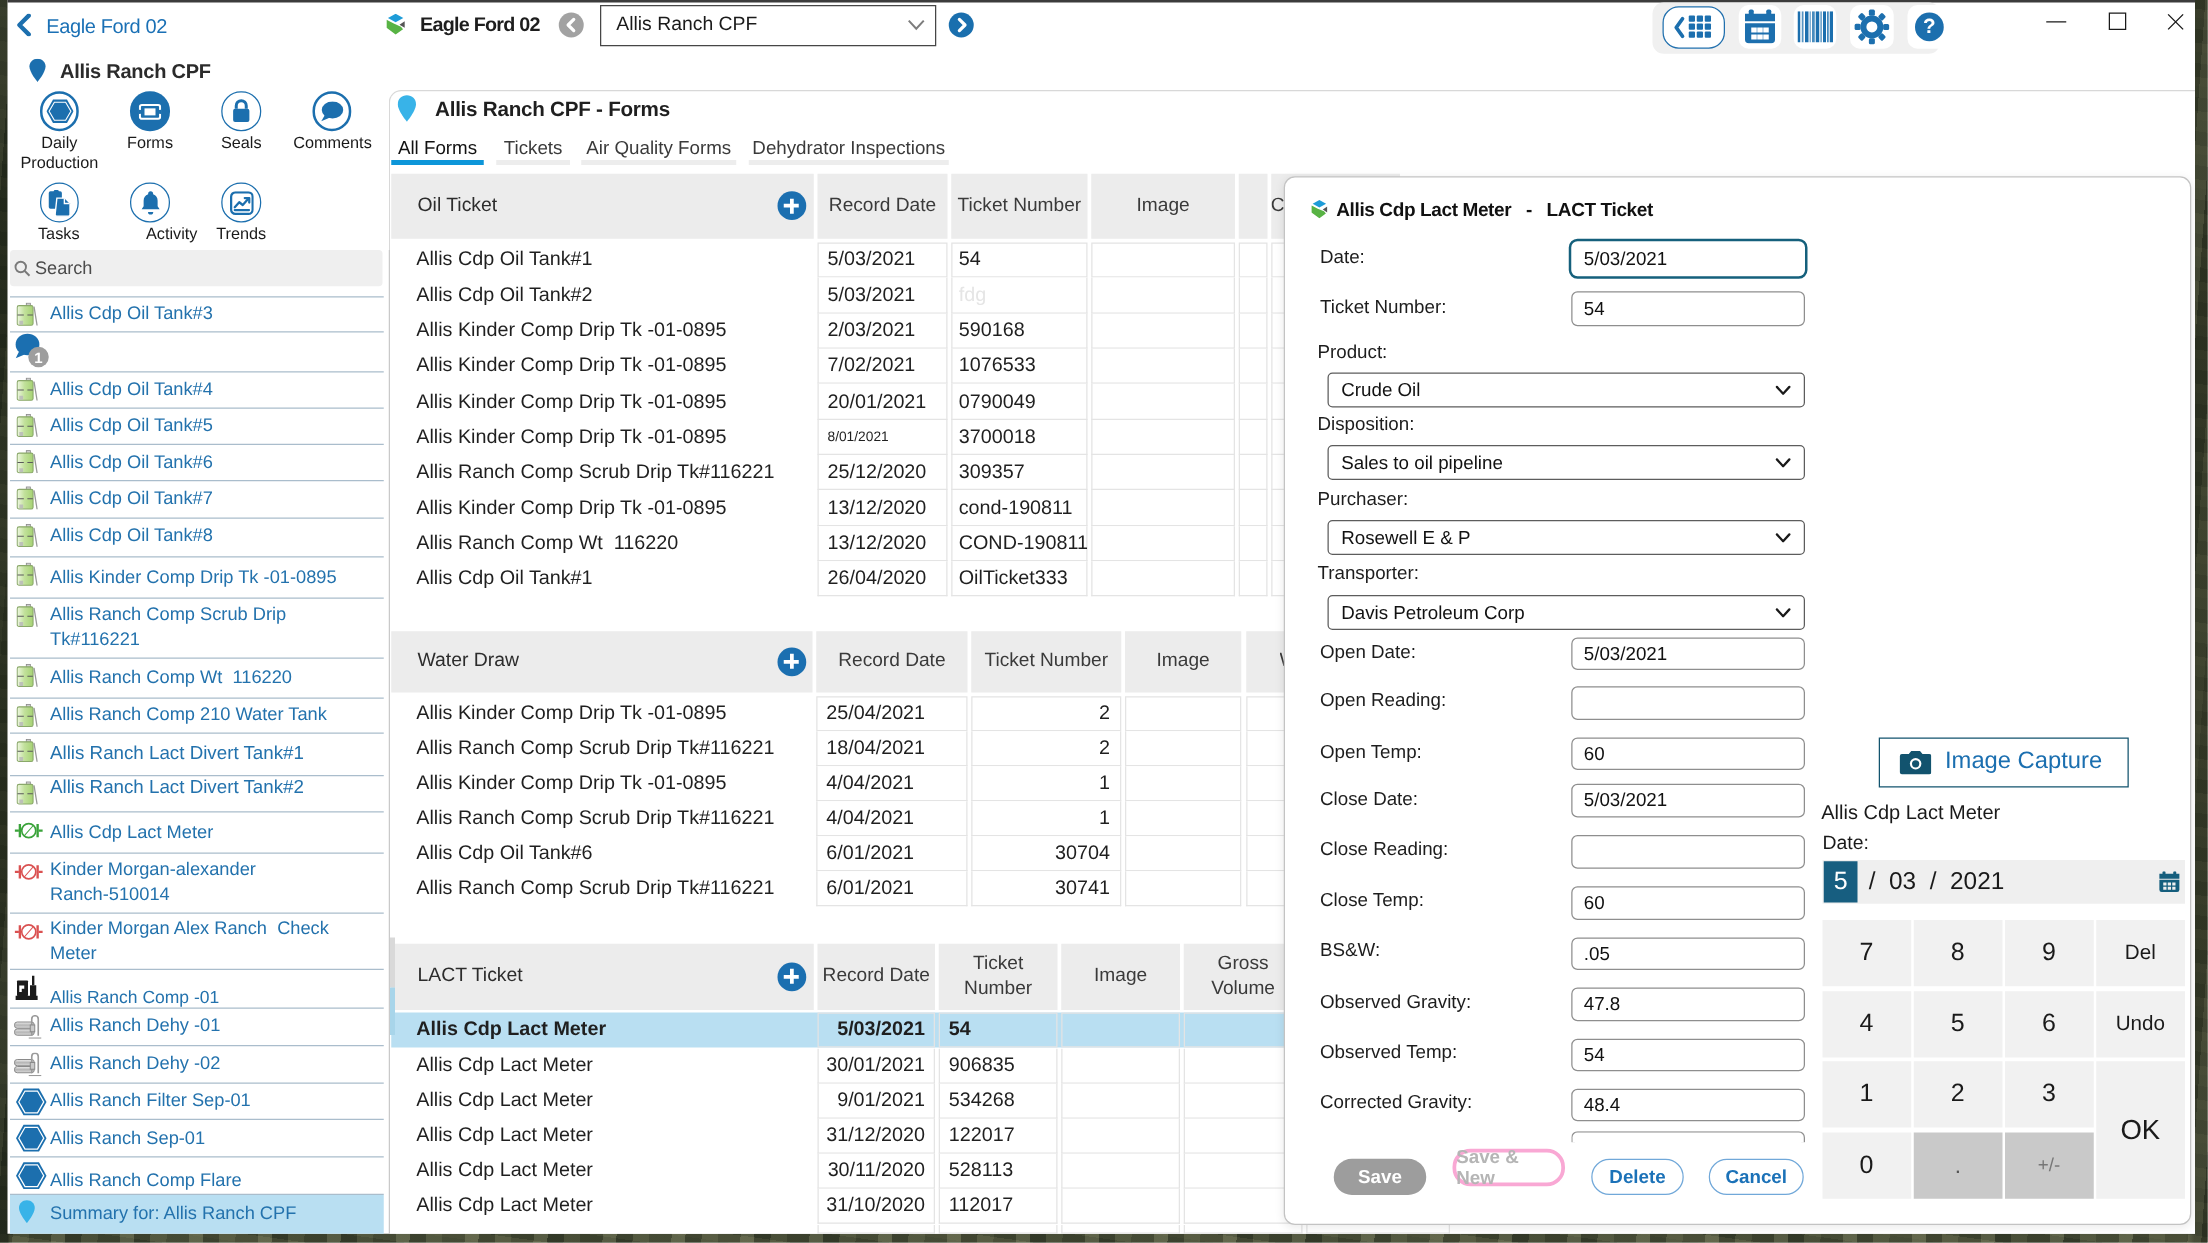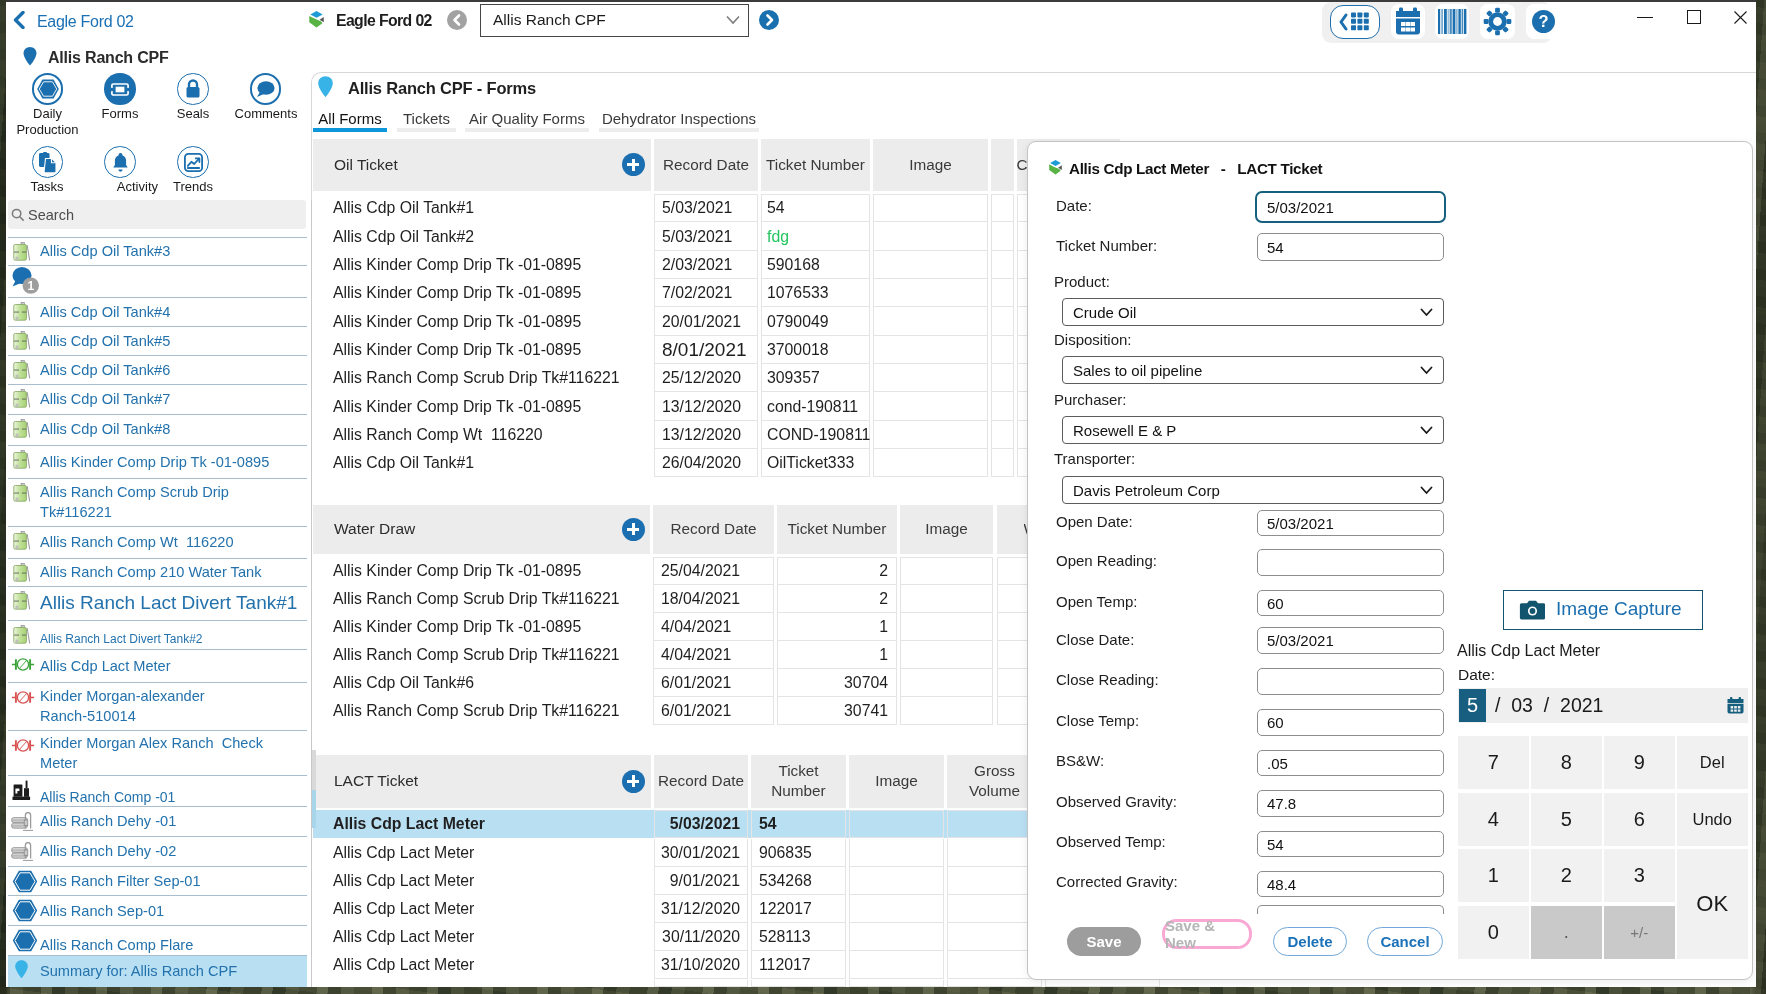--- a/index.html
+++ b/index.html
@@ -132,21 +132,21 @@
 <div class="a" style="left:662px;top:194.0px;height:28.35px;display:flex;align-items:center;font-size:15.8px;font-weight:normal;color:#1f1f1f">5/03/2021</div>
 <div class="a" style="left:761px;top:194.0px;width:109px;height:28.35px;background:#fff;border:1px solid #e4e4e4;border-top:1px solid #e4e4e4"></div>
 <div class="a" style="left:767px;top:194.0px;height:28.35px;display:flex;align-items:center;font-size:15.8px;font-weight:normal;color:#1f1f1f">54</div>
 <div class="a" style="left:873px;top:194.0px;width:115px;height:28.35px;background:#fff;border:1px solid #e4e4e4;border-top:1px solid #e4e4e4"></div>
 <div class="a" style="left:991px;top:194.0px;width:23px;height:28.35px;background:#fff;border:1px solid #e4e4e4;border-top:1px solid #e4e4e4"></div>
 <div class="a" style="left:1017px;top:194.0px;width:103px;height:28.35px;background:#fff;border:1px solid #e4e4e4;border-top:1px solid #e4e4e4"></div>
 <div class="a ell" style="left:333px;top:222.35px;width:310px;height:28.35px;display:flex;align-items:center;font-size:15.8px;font-weight:normal;color:#1f1f1f">Allis Cdp Oil Tank#2</div>
 <div class="a" style="left:654px;top:222.35px;width:104px;height:28.35px;background:#fff;border:1px solid #e4e4e4;border-top:none"></div>
 <div class="a" style="left:662px;top:222.35px;height:28.35px;display:flex;align-items:center;font-size:15.8px;font-weight:normal;color:#1f1f1f">5/03/2021</div>
 <div class="a" style="left:761px;top:222.35px;width:109px;height:28.35px;background:#fff;border:1px solid #e4e4e4;border-top:none"></div>
-<div class="a" style="left:767px;top:222.35px;height:28.35px;display:flex;align-items:center;font-size:15.8px;font-weight:normal;color:#22c55e">fdg</div>
+<div class="a" style="left:767px;top:222.35px;height:28.35px;display:flex;align-items:center;font-size:15.8px;font-weight:normal;color:#e5e5e5">fdg</div>
 <div class="a" style="left:873px;top:222.35px;width:115px;height:28.35px;background:#fff;border:1px solid #e4e4e4;border-top:none"></div>
 <div class="a" style="left:991px;top:222.35px;width:23px;height:28.35px;background:#fff;border:1px solid #e4e4e4;border-top:none"></div>
 <div class="a" style="left:1017px;top:222.35px;width:103px;height:28.35px;background:#fff;border:1px solid #e4e4e4;border-top:none"></div>
 <div class="a ell" style="left:333px;top:250.7px;width:310px;height:28.35px;display:flex;align-items:center;font-size:15.8px;font-weight:normal;color:#1f1f1f">Allis Kinder Comp Drip Tk -01-0895</div>
 <div class="a" style="left:654px;top:250.7px;width:104px;height:28.35px;background:#fff;border:1px solid #e4e4e4;border-top:none"></div>
 <div class="a" style="left:662px;top:250.7px;height:28.35px;display:flex;align-items:center;font-size:15.8px;font-weight:normal;color:#1f1f1f">2/03/2021</div>
 <div class="a" style="left:761px;top:250.7px;width:109px;height:28.35px;background:#fff;border:1px solid #e4e4e4;border-top:none"></div>
 <div class="a" style="left:767px;top:250.7px;height:28.35px;display:flex;align-items:center;font-size:15.8px;font-weight:normal;color:#1f1f1f">590168</div>
 <div class="a" style="left:873px;top:250.7px;width:115px;height:28.35px;background:#fff;border:1px solid #e4e4e4;border-top:none"></div>
 <div class="a" style="left:991px;top:250.7px;width:23px;height:28.35px;background:#fff;border:1px solid #e4e4e4;border-top:none"></div>
@@ -162,21 +162,21 @@
 <div class="a ell" style="left:333px;top:307.4px;width:310px;height:28.35px;display:flex;align-items:center;font-size:15.8px;font-weight:normal;color:#1f1f1f">Allis Kinder Comp Drip Tk -01-0895</div>
 <div class="a" style="left:654px;top:307.4px;width:104px;height:28.35px;background:#fff;border:1px solid #e4e4e4;border-top:none"></div>
 <div class="a" style="left:662px;top:307.4px;height:28.35px;display:flex;align-items:center;font-size:15.8px;font-weight:normal;color:#1f1f1f">20/01/2021</div>
 <div class="a" style="left:761px;top:307.4px;width:109px;height:28.35px;background:#fff;border:1px solid #e4e4e4;border-top:none"></div>
 <div class="a" style="left:767px;top:307.4px;height:28.35px;display:flex;align-items:center;font-size:15.8px;font-weight:normal;color:#1f1f1f">0790049</div>
 <div class="a" style="left:873px;top:307.4px;width:115px;height:28.35px;background:#fff;border:1px solid #e4e4e4;border-top:none"></div>
 <div class="a" style="left:991px;top:307.4px;width:23px;height:28.35px;background:#fff;border:1px solid #e4e4e4;border-top:none"></div>
 <div class="a" style="left:1017px;top:307.4px;width:103px;height:28.35px;background:#fff;border:1px solid #e4e4e4;border-top:none"></div>
 <div class="a ell" style="left:333px;top:335.75px;width:310px;height:28.35px;display:flex;align-items:center;font-size:15.8px;font-weight:normal;color:#1f1f1f">Allis Kinder Comp Drip Tk -01-0895</div>
 <div class="a" style="left:654px;top:335.75px;width:104px;height:28.35px;background:#fff;border:1px solid #e4e4e4;border-top:none"></div>
-<div class="a" style="left:662px;top:335.75px;height:28.35px;display:flex;align-items:center;font-size:19px;font-weight:normal;color:#1f1f1f">8/01/2021</div>
+<div class="a" style="left:662px;top:335.75px;height:28.35px;display:flex;align-items:center;font-size:11px;font-weight:normal;color:#1f1f1f">8/01/2021</div>
 <div class="a" style="left:761px;top:335.75px;width:109px;height:28.35px;background:#fff;border:1px solid #e4e4e4;border-top:none"></div>
 <div class="a" style="left:767px;top:335.75px;height:28.35px;display:flex;align-items:center;font-size:15.8px;font-weight:normal;color:#1f1f1f">3700018</div>
 <div class="a" style="left:873px;top:335.75px;width:115px;height:28.35px;background:#fff;border:1px solid #e4e4e4;border-top:none"></div>
 <div class="a" style="left:991px;top:335.75px;width:23px;height:28.35px;background:#fff;border:1px solid #e4e4e4;border-top:none"></div>
 <div class="a" style="left:1017px;top:335.75px;width:103px;height:28.35px;background:#fff;border:1px solid #e4e4e4;border-top:none"></div>
 <div class="a ell" style="left:333px;top:364.1px;width:310px;height:28.35px;display:flex;align-items:center;font-size:15.8px;font-weight:normal;color:#1f1f1f">Allis Ranch Comp Scrub Drip Tk#116221</div>
 <div class="a" style="left:654px;top:364.1px;width:104px;height:28.35px;background:#fff;border:1px solid #e4e4e4;border-top:none"></div>
 <div class="a" style="left:662px;top:364.1px;height:28.35px;display:flex;align-items:center;font-size:15.8px;font-weight:normal;color:#1f1f1f">25/12/2020</div>
 <div class="a" style="left:761px;top:364.1px;width:109px;height:28.35px;background:#fff;border:1px solid #e4e4e4;border-top:none"></div>
 <div class="a" style="left:767px;top:364.1px;height:28.35px;display:flex;align-items:center;font-size:15.8px;font-weight:normal;color:#1f1f1f">309357</div>
@@ -595,39 +595,39 @@
         <stop offset="0.45" stop-color="#c2e19c"></stop>
         <stop offset="1" stop-color="#a6d273"></stop>
       </linearGradient>
     </defs>
 <rect x="8.5" y="0.5" width="3.4" height="3" fill="#cfcfcf" stroke="#8a8a8a" stroke-width="0.7"></rect>
 <rect x="0.8" y="2.6" width="13.4" height="16.6" rx="1.6" fill="url(#tg11)" stroke="#8aa86a" stroke-width="0.9"></rect>
 <path d="M1 10.6 h5.4 M9.4 10.6 h4.6" stroke="#5a5a5a" stroke-width="0.9"></path>
 <path d="M15 3.4 L17.6 19.4" stroke="#9a9a9a" stroke-width="1.1"></path>
 <rect x="2.6" y="15.4" width="3.2" height="3.4" fill="#b9b9b9" opacity="0.85"></rect>
   </svg>
-<div class="a" style="left:40px;top:586.6px;width:265px;height:33.8px;display:flex;align-items:center;font-size:19px;color:#2372ad;line-height:20.2px">
+<div class="a" style="left:40px;top:586.6px;width:265px;height:33.8px;display:flex;align-items:center;font-size:15px;color:#2372ad;line-height:20.2px">
     <div>Allis Ranch Lact Divert Tank#1</div>
   </div>
 <div class="a" style="left:8px;top:619.9px;width:299px;height:1px;background:#aabdcc"></div>
 <svg class="a" style="left:13px;top:625px" width="18" height="19" viewBox="0 0 19 20">
 <defs>
       <linearGradient id="tg12" x1="0" y1="0" x2="1" y2="0">
         <stop offset="0" stop-color="#eef7e0"></stop>
         <stop offset="0.45" stop-color="#c2e19c"></stop>
         <stop offset="1" stop-color="#a6d273"></stop>
       </linearGradient>
     </defs>
 <rect x="8.5" y="0.5" width="3.4" height="3" fill="#cfcfcf" stroke="#8a8a8a" stroke-width="0.7"></rect>
 <rect x="0.8" y="2.6" width="13.4" height="16.6" rx="1.6" fill="url(#tg12)" stroke="#8aa86a" stroke-width="0.9"></rect>
 <path d="M1 10.6 h5.4 M9.4 10.6 h4.6" stroke="#5a5a5a" stroke-width="0.9"></path>
 <path d="M15 3.4 L17.6 19.4" stroke="#9a9a9a" stroke-width="1.1"></path>
 <rect x="2.6" y="15.4" width="3.2" height="3.4" fill="#b9b9b9" opacity="0.85"></rect>
   </svg>
-<div class="a" style="left:40px;top:620.4px;width:265px;height:28.9px;display:flex;align-items:flex-end;font-size:12px;color:#2372ad;line-height:20.2px">
+<div class="a" style="left:40px;top:620.4px;width:265px;height:28.9px;display:flex;align-items:flex-start;font-size:15px;color:#2372ad;line-height:20.2px">
     <div>Allis Ranch Lact Divert Tank#2</div>
   </div>
 <div class="a" style="left:8px;top:648.8px;width:299px;height:1px;background:#aabdcc"></div>
 <svg class="a" style="left:11px;top:656.8px" width="24" height="15" viewBox="0 0 24 15">
 <g stroke="#3aa33a" fill="none">
 <path d="M0.9 7.5 h3.2 M19.9 7.5 h3.2" stroke-width="1.7"></path>
 <path d="M4.9 2.2 V12.8 M19.1 2.2 V12.8" stroke-width="1.9"></path>
 <circle cx="12" cy="7.5" r="5.6" stroke-width="1.3"></circle>
 <path d="M8.4 11.6 L15.6 3.4" stroke-width="0.9"></path>
     </g>

